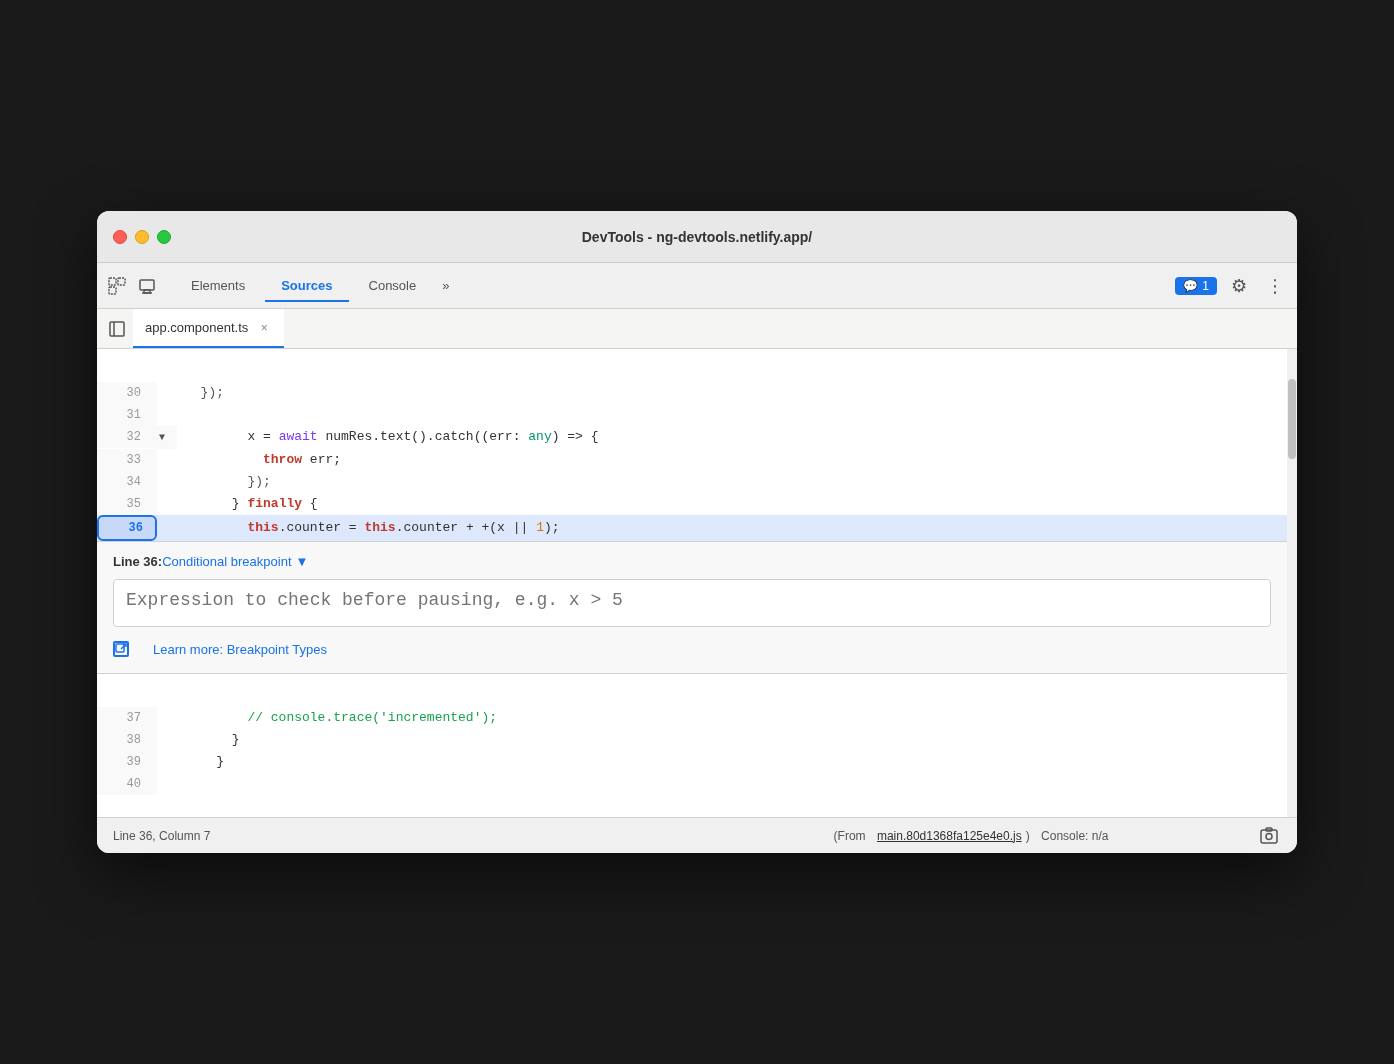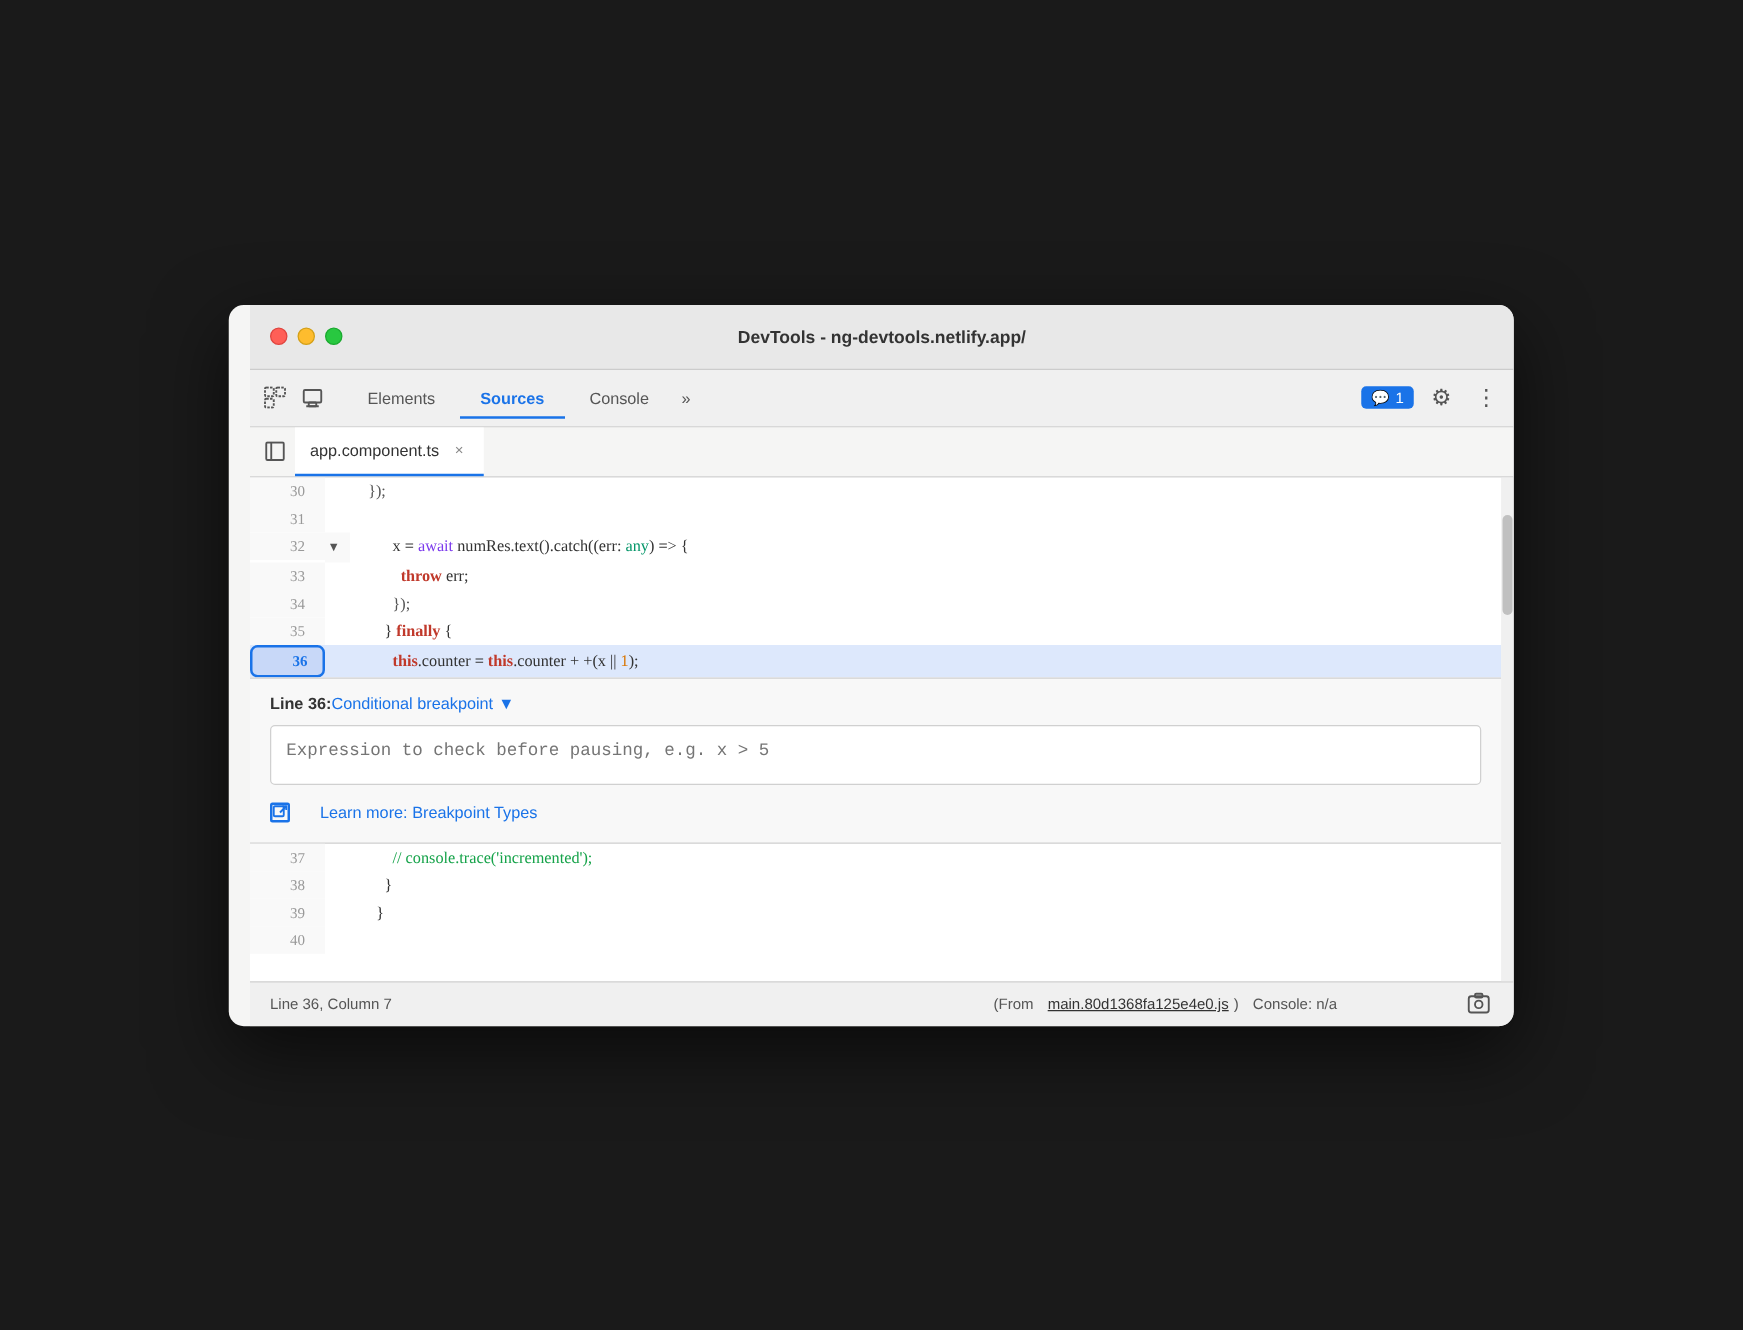--- a/index.html
+++ b/index.html
@@ -7,26 +7,25 @@
     body {
       background: #1a1a1a;
       display: flex;
       justify-content: center;
       align-items: center;
       min-height: 100vh;
       font-family: -apple-system, BlinkMacSystemFont, 'Segoe UI', sans-serif;
     }
 
     .window {
-      width: 1028px;
+      width: 1200px;
       background: #f5f5f4;
       border-radius: 12px;
       box-shadow: 0 20px 60px rgba(0,0,0,0.6);
       overflow: hidden;
-      padding-left: 17px;
     }
 
     
     .title-bar {
       background: #e8e8e8;
       height: 52px;
       display: flex;
       align-items: center;
       padding: 0 16px;
       position: relative;
@@ -187,23 +186,24 @@
     }
 
     
     .editor-container {
       background: #fff;
       display: flex;
       flex-direction: column;
     }
 
     .code-area {
-      font-family: Liberation Serif, serif;
+      font-family: Liberation Mono, monospace;
       font-size: 13px;
       line-height: 22px;
+      margin-top: 33px;
     }
 
     .code-line {
       display: flex;
       align-items: baseline;
       min-height: 22px;
     }
 
     .code-line.highlighted {
       background: #e8f0fe;
@@ -283,21 +283,21 @@
       background: #fff;
       border: 1px solid #d0d0d0;
       border-radius: 4px;
       padding: 10px 12px;
       margin-bottom: 14px;
       min-height: 48px;
     }
 
     .bp-input {
       font-family: 'Courier New', Courier, monospace;
-      font-size: 14px;
+      font-size: 18px;
       color: #999;
       width: 100%;
       background: transparent;
       border: none;
       outline: none;
     }
 
     .bp-learn-more {
       display: flex;
       align-items: center;

